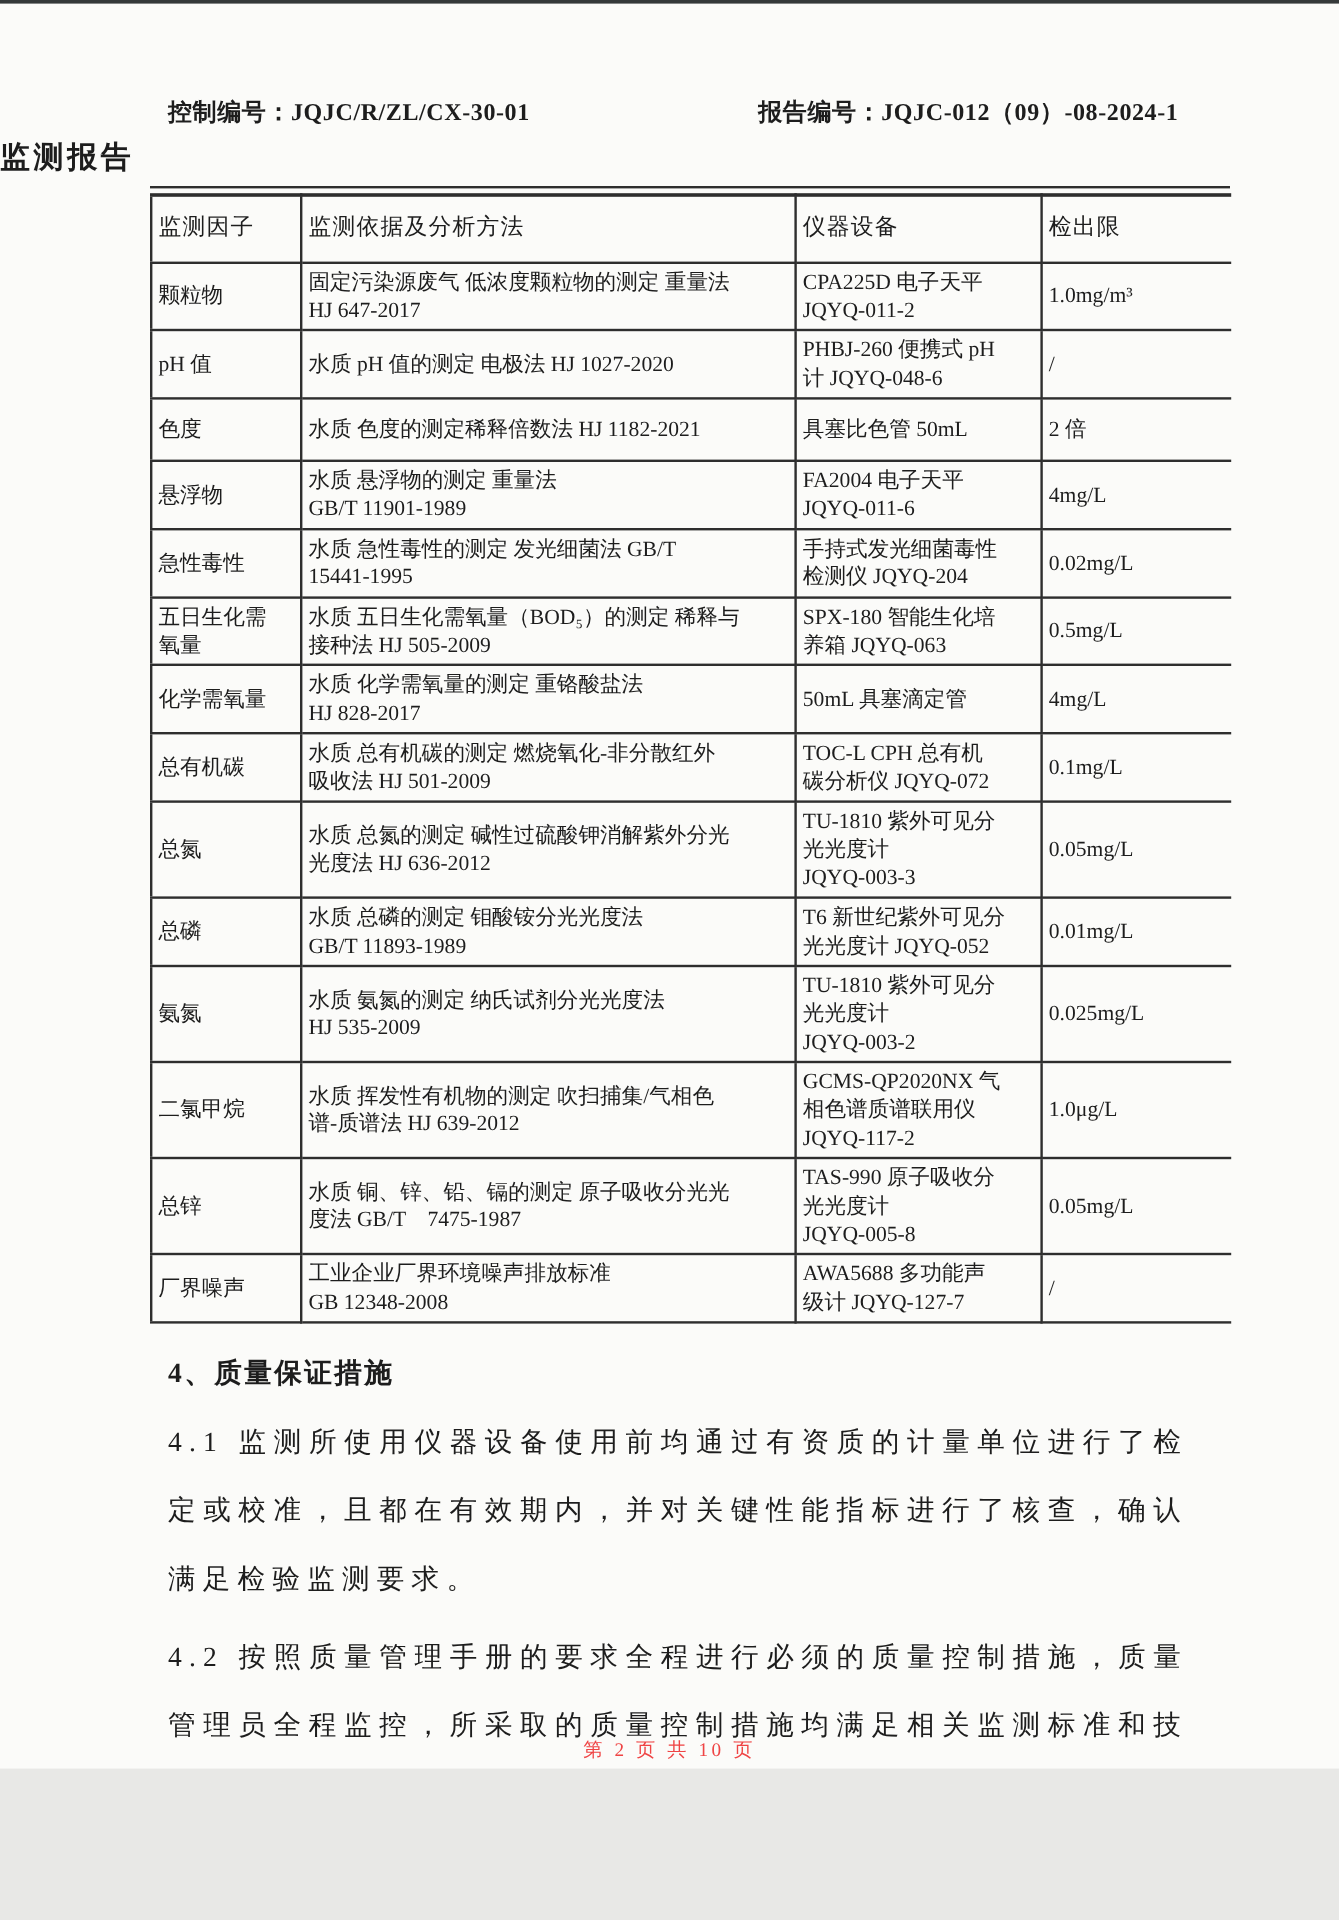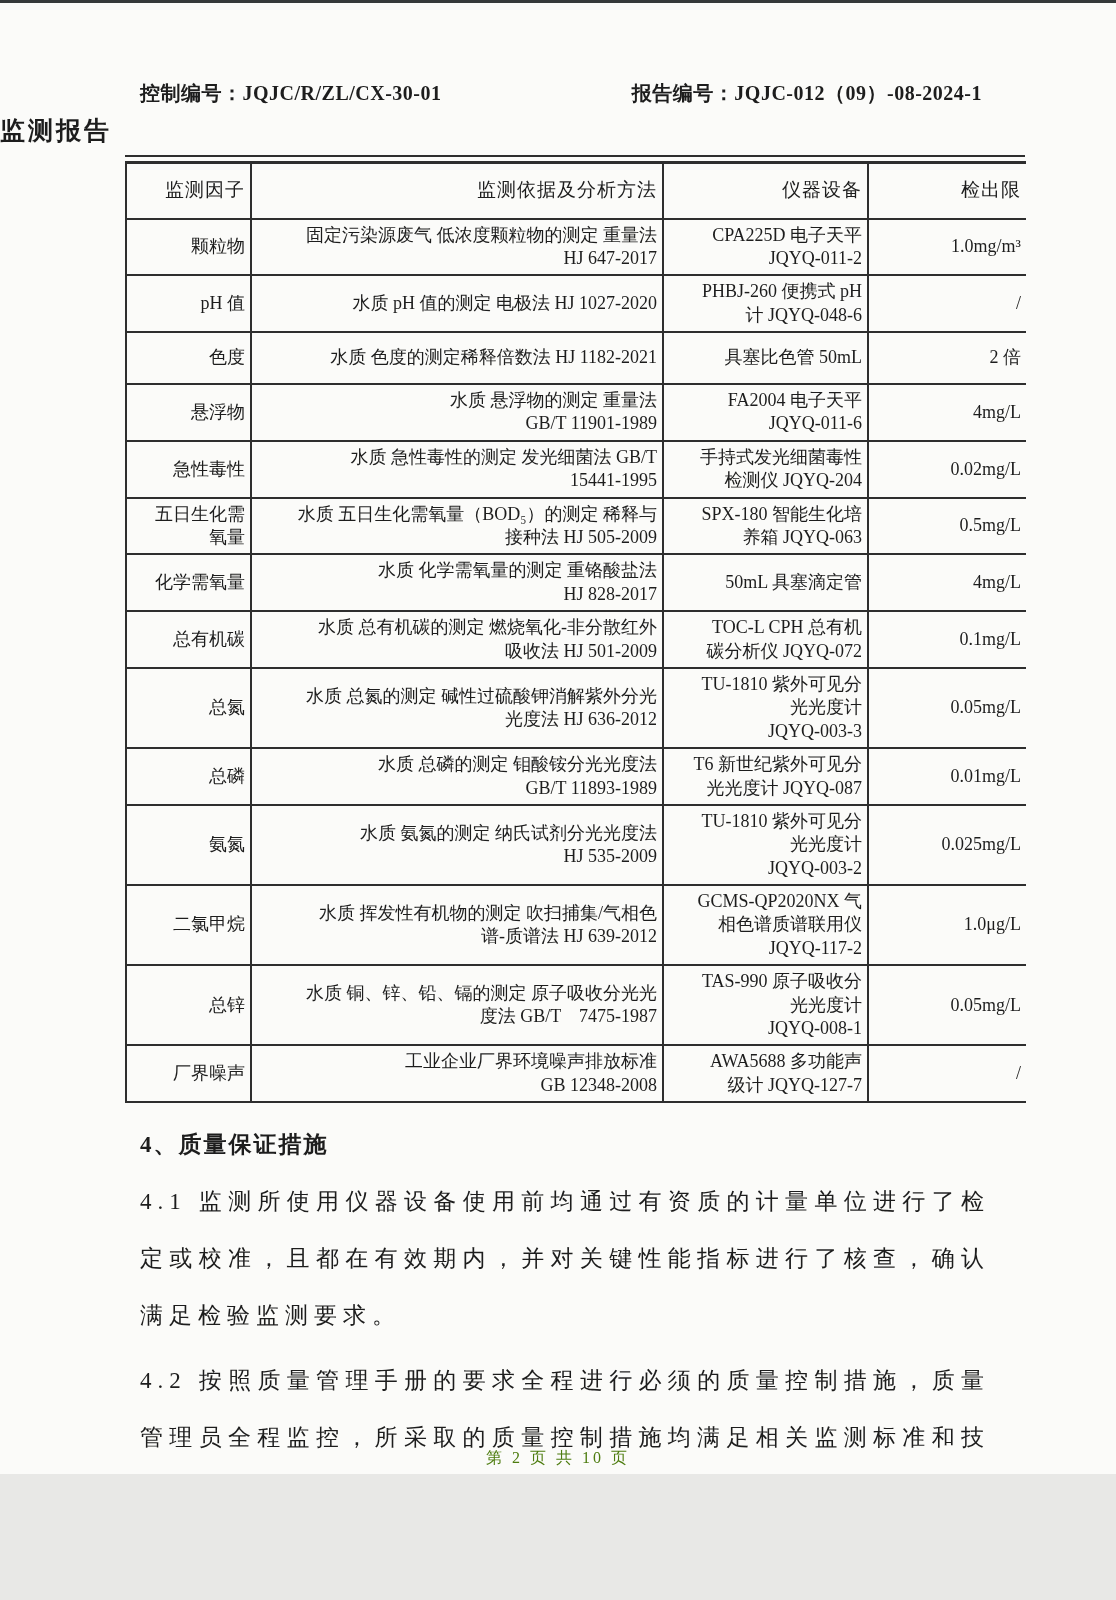--- a/index.html
+++ b/index.html
@@ -46,21 +46,21 @@
     width: 100%;
     table-layout: fixed;
     border-collapse: collapse;
     border-top: 3px solid #2e2e2e;
     border-left: 2px solid #2e2e2e;
   }
   th, td {
     border-right: 2px solid #2e2e2e;
     border-bottom: 2px solid #2e2e2e;
     vertical-align: middle;
-    text-align: right;
+    text-align: left;
     font-weight: normal;
     white-space: pre-line;
     padding: 4px 5px;
     font-size: 18px;
     line-height: 1.3;
     height: 52px;
   }
   th:last-child, td:last-child { border-right: none; }
   thead th {
     font-size: 19px;
@@ -87,21 +87,21 @@
     text-align: justify;
     margin-top: 8px;
   }
   .page-footer {
     position: absolute;
     top: 1448px;
     left: 0; right: 0;
     text-align: center;
     font-size: 16px;
     letter-spacing: 3px;
-    color: #4d7c0f;
+    color: #ef4444;
   }
 </style>
 </head>
 <body>
 
 <div class="page">
   <div class="top-strip"></div>
 
   <div class="doc-header">
     <span>控制编号：JQJC/R/ZL/CX-30-01</span>
@@ -195,21 +195,21 @@
             <td>TU-1810 紫外可见分
 光光度计
 JQYQ-003-3</td>
             <td>0.05mg/L</td>
           </tr>
           <tr>
             <td>总磷</td>
             <td>水质 总磷的测定 钼酸铵分光光度法
 GB/T 11893-1989</td>
             <td>T6 新世纪紫外可见分
-光光度计 JQYQ-087</td>
+光光度计 JQYQ-052</td>
             <td>0.01mg/L</td>
           </tr>
           <tr>
             <td>氨氮</td>
             <td>水质 氨氮的测定 纳氏试剂分光光度法
 HJ 535-2009</td>
             <td>TU-1810 紫外可见分
 光光度计
 JQYQ-003-2</td>
             <td>0.025mg/L</td>
@@ -222,21 +222,21 @@
 相色谱质谱联用仪
 JQYQ-117-2</td>
             <td>1.0μg/L</td>
           </tr>
           <tr>
             <td>总锌</td>
             <td>水质 铜、锌、铅、镉的测定 原子吸收分光光
 度法 GB/T　7475-1987</td>
             <td>TAS-990 原子吸收分
 光光度计
-JQYQ-008-1</td>
+JQYQ-005-8</td>
             <td>0.05mg/L</td>
           </tr>
           <tr>
             <td>厂界噪声</td>
             <td>工业企业厂界环境噪声排放标准
 GB 12348-2008</td>
             <td>AWA5688 多功能声
 级计 JQYQ-127-7</td>
             <td>/</td>
           </tr>

